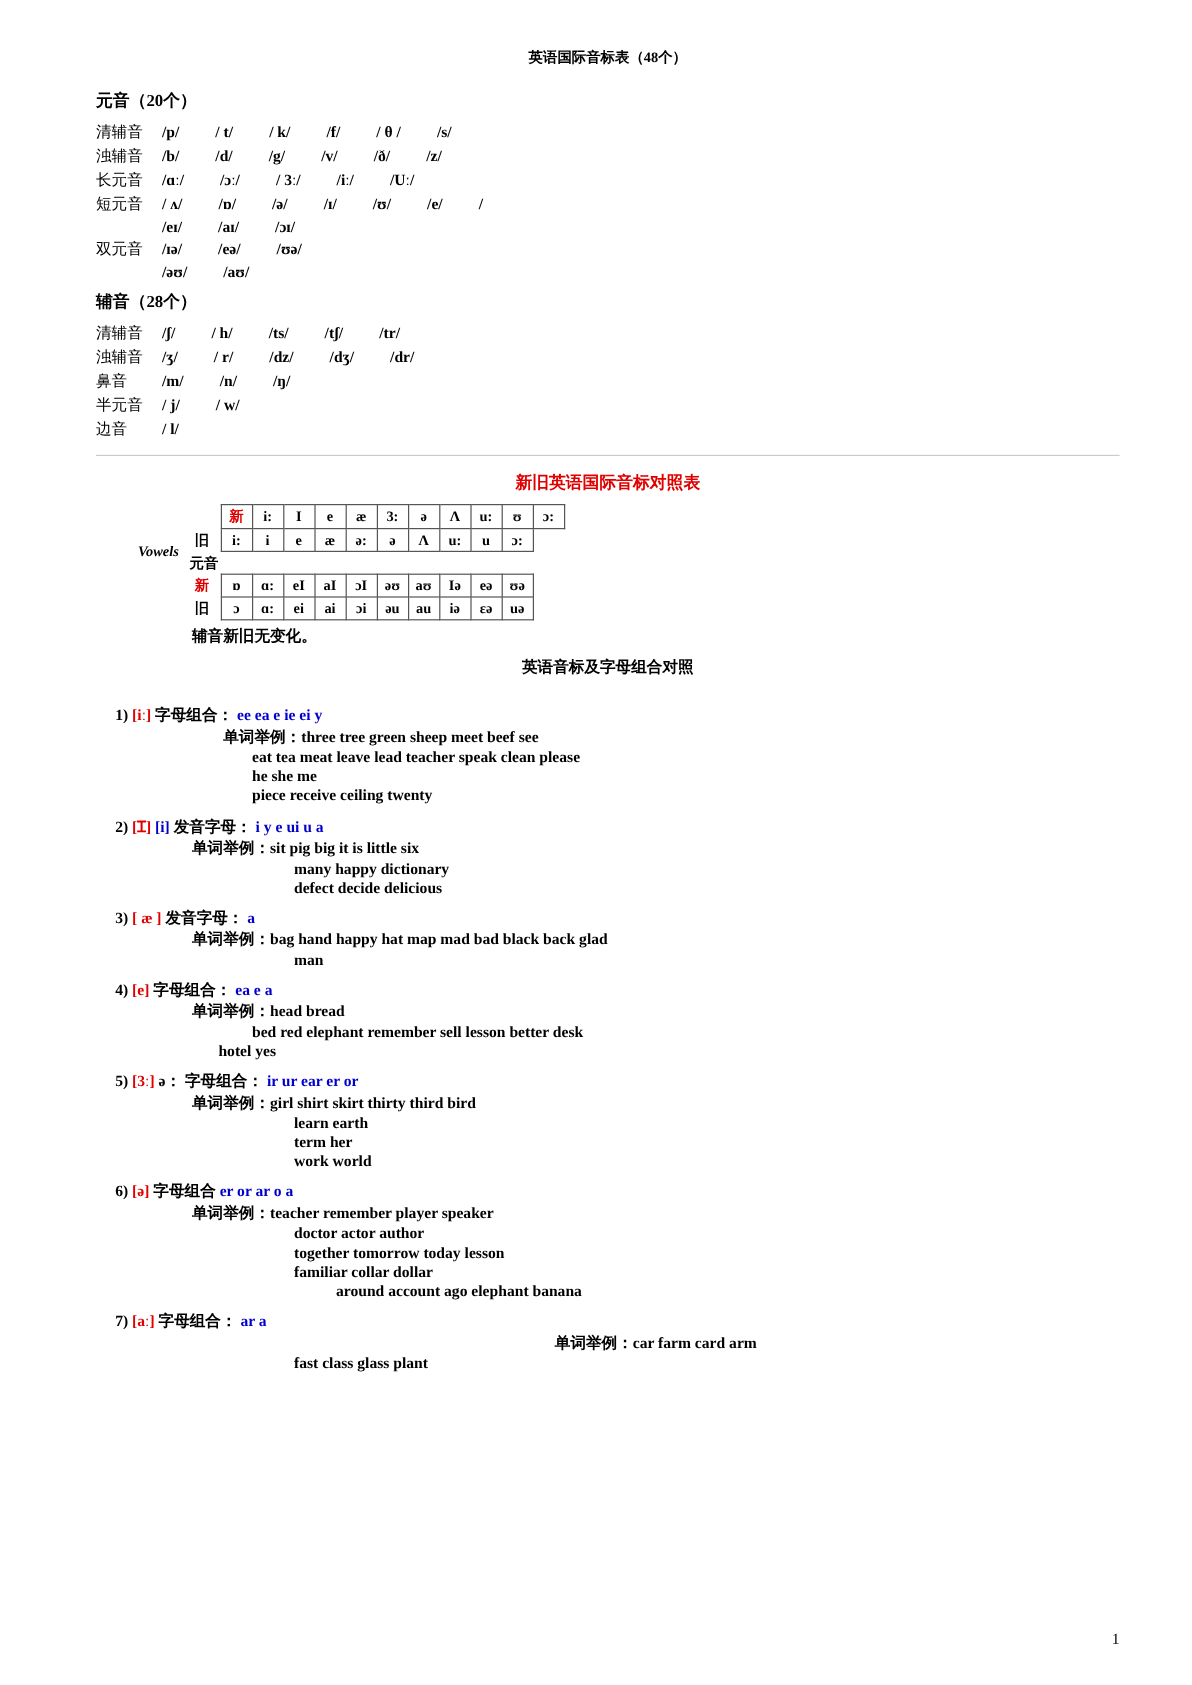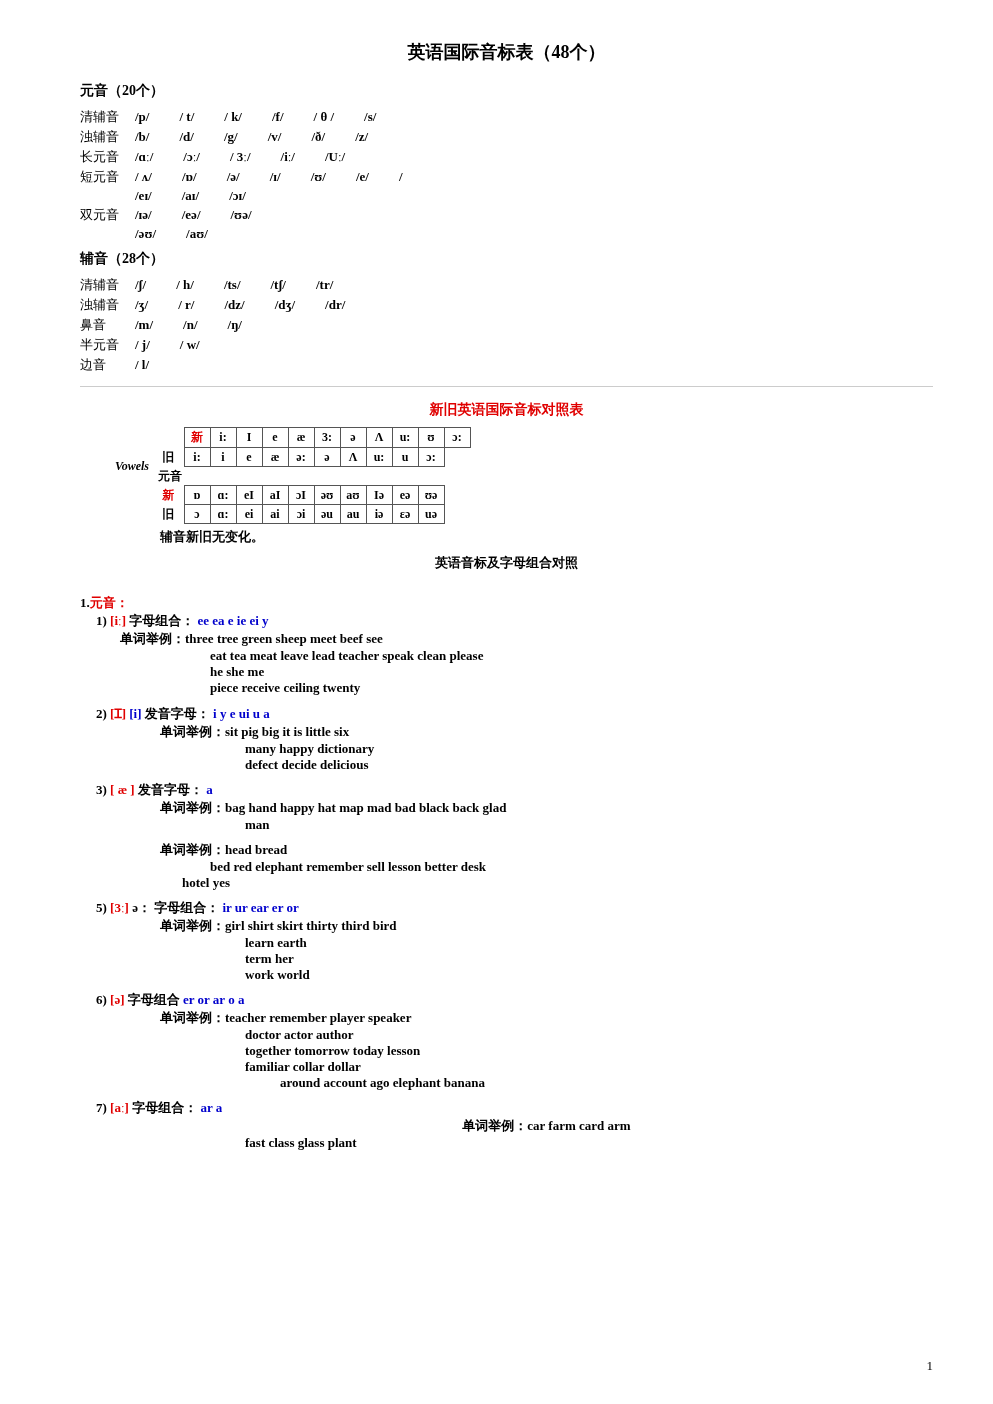--- a/index.html
+++ b/index.html
@@ -9,21 +9,21 @@
       background: #fff;
       color: #000;
       width: 993px;
       min-height: 1404px;
       padding: 40px 60px 40px 80px;
       position: relative;
     }
     .page-title {
       text-align: center;
       font-weight: bold;
-      font-size: 18px;
+      font-size: 12px;
       margin-bottom: 18px;
     }
     .section-title {
       color: #000000;
       font-weight: bold;
       font-size: 14px;
       margin-bottom: 8px;
     }
     .phonetic-symbol {
       font-family: "Times New Roman", serif;
@@ -308,30 +308,27 @@
     </table>
 
   <div class="no-change" style="margin-left:80px; font-weight:bold; font-size:13px;">辅音新旧无变化。</div>
 </div>
 
 <div class="combo-title">英语音标及字母组合对照</div>
 
 <div class="examples-section">
 
   <div class="vowel-item">
-    <div>
-      <span class="bold">1.</span><span class="phoneme-red">元音：</span>
-    </div>
     <div style="margin-left:16px;">
       <span class="bold">1)</span>
       <span class="phoneme-red bold">[iː]</span>
       <span class="bold">  字母组合：</span>
       <span class="letters-combo">ee  ea  e  ie  ei  y</span>
     </div>
-    <div style="margin-left:40px;"><span class="bold">单词举例：</span><span class="bold">three  tree  green  sheep  meet  beef  see</span></div>
+    <div style="margin-left:106px;"><span class="bold">单词举例：</span><span class="bold">three  tree  green  sheep  meet  beef  see</span></div>
     <div style="margin-left:130px;" class="bold">eat  tea  meat  leave  lead  teacher  speak  clean  please</div>
     <div style="margin-left:130px;" class="bold">he  she  me</div>
     <div style="margin-left:130px;" class="bold">piece   receive  ceiling  twenty</div>
   </div>
 
   <div class="vowel-item">
     <div style="margin-left:16px;">
       <span class="bold">2)</span>
       <span class="phoneme-red bold">[Ɪ]</span>
       <span class="phoneme-blue bold">[i]</span>
@@ -348,20 +345,26 @@
       <span class="bold">3)</span>
       <span class="phoneme-red bold">[ æ ]</span>
       <span class="bold">  发音字母：</span>
       <span class="letters-combo">a</span>
     </div>
     <div style="margin-left:80px;"><span class="bold">单词举例：</span><span class="bold">bag  hand   happy  hat  map  mad  bad  black  back  glad</span></div>
     <div style="margin-left:165px;" class="bold">man</div>
   </div>
 
   <div class="vowel-item">
+    <div style="margin-left:16px;">
+      <span class="bold">4)</span>
+      <span class="phoneme-red bold">[e]</span>
+      <span class="bold">  字母组合：</span>
+      <span class="letters-combo">ea  e  a</span>
+    </div>
     <div style="margin-left:80px;"><span class="bold">单词举例：</span><span class="bold">head  bread</span></div>
     <div style="margin-left:130px;" class="bold">bed  red  elephant   remember  sell  lesson  better   desk</div>
     <div style="margin-left:102px;" class="bold">hotel  yes</div>
   </div>
 
   <div class="vowel-item">
     <div style="margin-left:16px;">
       <span class="bold">5)</span>
       <span class="phoneme-red bold">[3ː]</span>
       <span class="bold">ə：</span>

